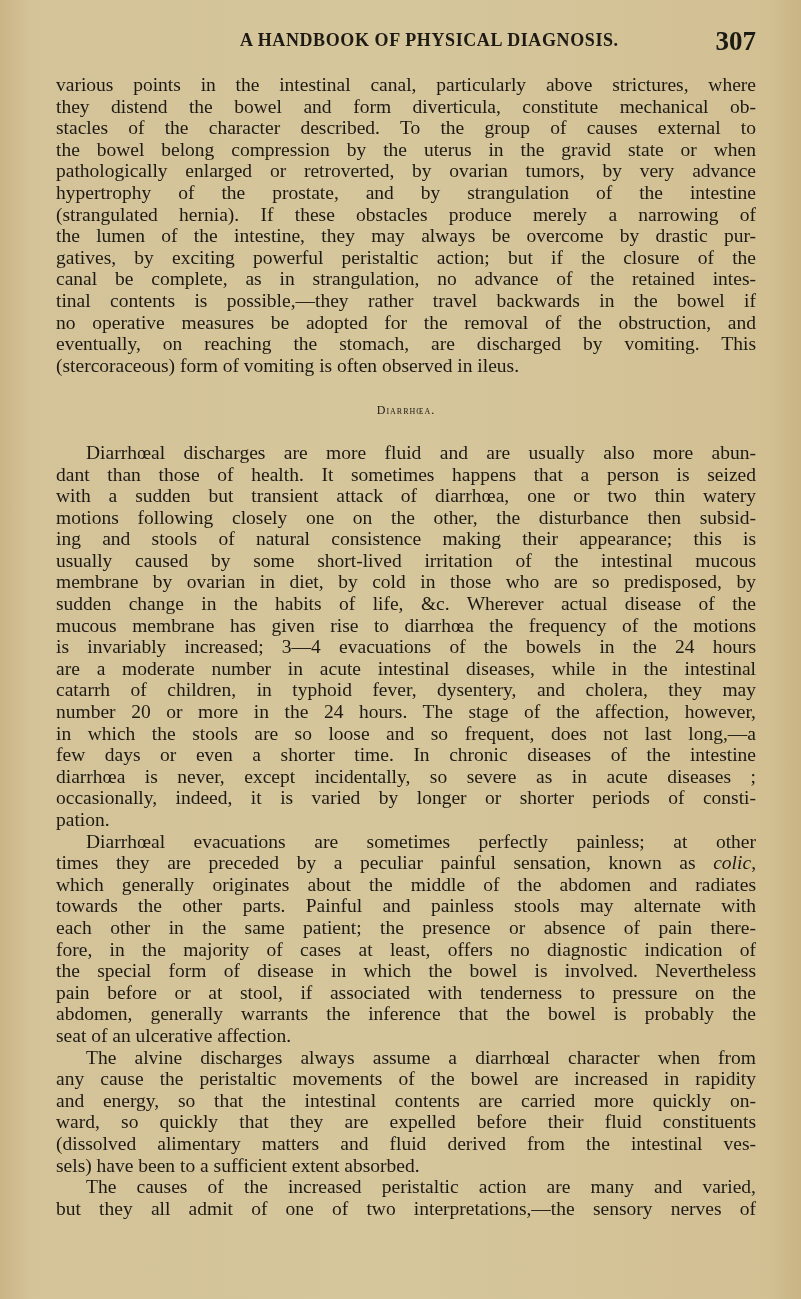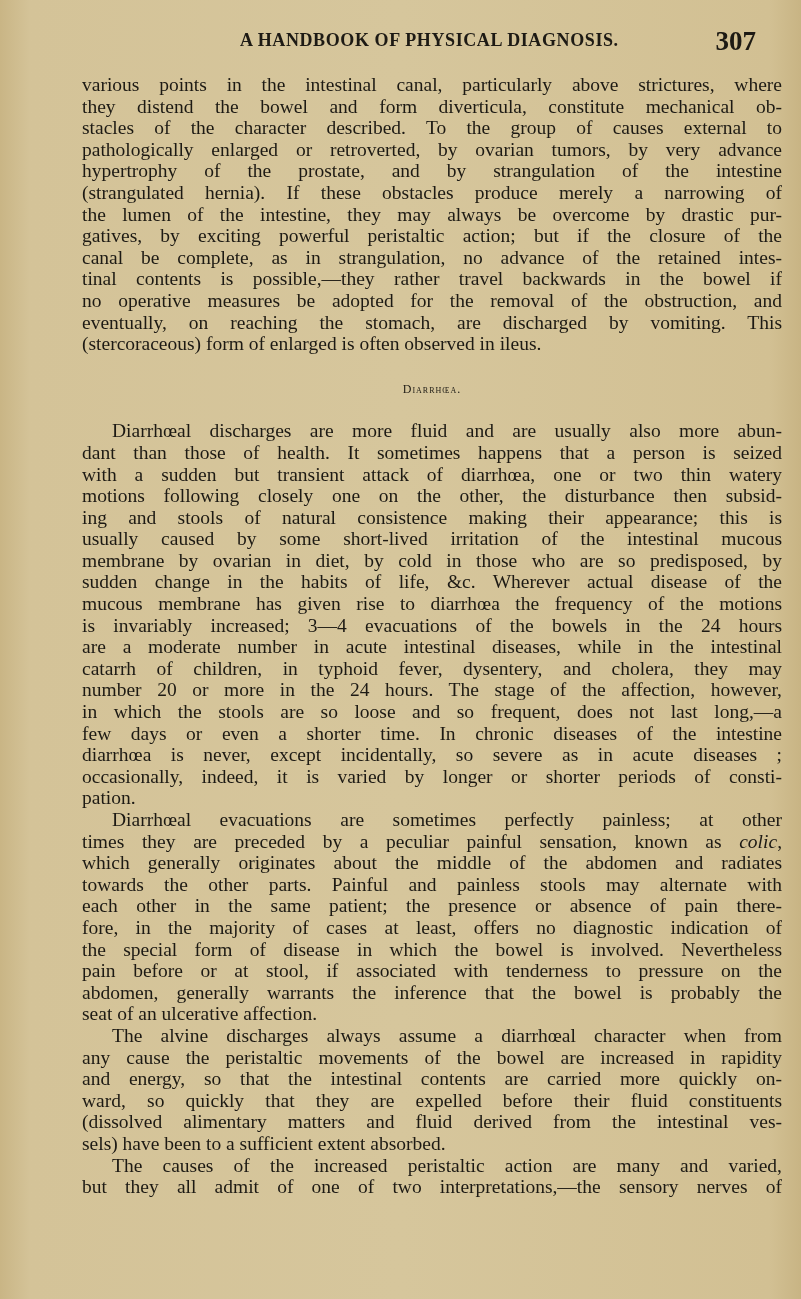--- a/index.html
+++ b/index.html
@@ -16,21 +16,21 @@
   }
   .running-title {
     position: absolute; left: 140px; top: 4px;
     font-size: 18px; letter-spacing: 0.6px; font-weight: bold; margin-left: 44px;
   }
   .page-number {
     position: absolute; right: 0; top: 0; font-size: 27px; font-weight: bold;
   }
   .body-text {
     position: absolute; top: 74px; left: 56px; width: 700px;
-    font-size: 19.5px; line-height: 21.6px; text-align: justify; margin-left: 26px;
+    font-size: 19.5px; line-height: 21.6px; text-align: justify;
   }
   .line { display: block; white-space: nowrap; text-align-last: justify; height: 21.6px; }
   .line.last { text-align-last: left; }
   .indent { padding-left: 30px; }
   .heading {
     text-align: center; font-size: 12px; letter-spacing: 1px; margin: 24px 0 20px 0;
     font-variant: small-caps;
   }
   em { font-style: italic; }
 </style>
@@ -41,30 +41,31 @@
   <div class="running-head">
     <span class="running-title">A HANDBOOK OF PHYSICAL DIAGNOSIS.</span>
     <span class="page-number">307</span>
   </div>
 
   <div class="body-text">
     <div>
       <span class="line">various points in the intestinal canal, particularly above strictures, where</span>
       <span class="line">they distend the bowel and form diverticula, constitute mechanical ob-</span>
       <span class="line">stacles of the character described. To the group of causes external to</span>
+      <span class="line">the bowel belong compression by the uterus in the gravid state or when</span>
       <span class="line">pathologically enlarged or retroverted, by ovarian tumors, by very advance</span>
       <span class="line">hypertrophy of the prostate, and by strangulation of the intestine</span>
       <span class="line">(strangulated hernia). If these obstacles produce merely a narrowing of</span>
       <span class="line">the lumen of the intestine, they may always be overcome by drastic pur-</span>
       <span class="line">gatives, by exciting powerful peristaltic action; but if the closure of the</span>
       <span class="line">canal be complete, as in strangulation, no advance of the retained intes-</span>
       <span class="line">tinal contents is possible,—they rather travel backwards in the bowel if</span>
       <span class="line">no operative measures be adopted for the removal of the obstruction, and</span>
       <span class="line">eventually, on reaching the stomach, are discharged by vomiting. This</span>
-      <span class="line last">(stercoraceous) form of enlarged is often observed in ileus.</span>
+      <span class="line last">(stercoraceous) form of vomiting is often observed in ileus.</span>
     </div>
 
     <div class="heading">Diarrhœa.</div>
 
     <div>
       <span class="line indent">Diarrhœal discharges are more fluid and are usually also more abun-</span>
       <span class="line">dant than those of health. It sometimes happens that a person is seized</span>
       <span class="line">with a sudden but transient attack of diarrhœa, one or two thin watery</span>
       <span class="line">motions following closely one on the other, the disturbance then subsid-</span>
       <span class="line">ing and stools of natural consistence making their appearance; this is</span>

